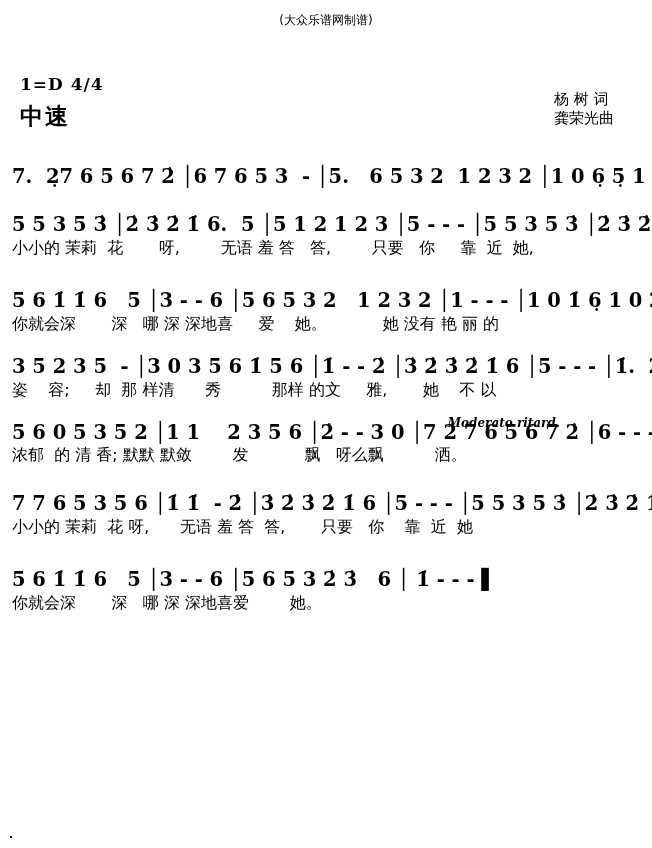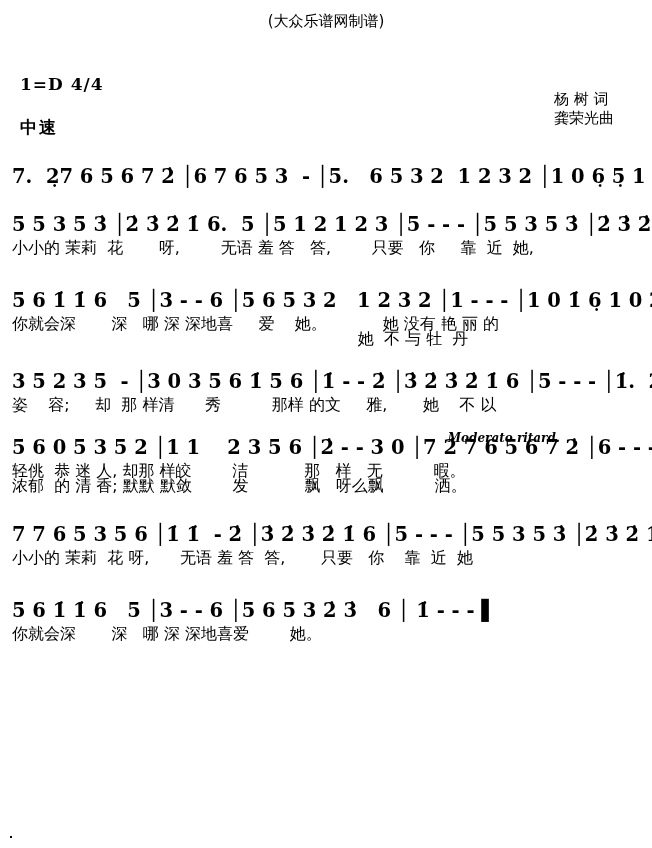--- a/index.html
+++ b/index.html
@@ -24,39 +24,39 @@
     text-align: center;
     font-family: "DejaVu Serif", serif;
     font-weight: bold;
     font-size: 29px;
     letter-spacing: 2px;
     margin-top: 22px;
   }
   .subtitle {
     text-align: center;
     font-family: "DejaVu Sans", sans-serif;
-    font-size: 15px;
+    font-size: 12px;
     margin-top: 12px;
   }
   .keyline {
     position: absolute;
     left: 20px;
     top: 62px;
     font-family: "DejaVu Serif", serif;
     font-weight: bold;
     font-size: 17px;
     letter-spacing: 1px;
   }
   .tempo {
     position: absolute;
     left: 20px;
-    top: 104px;
+    top: 89px;
     font-family: "DejaVu Serif", serif;
     font-weight: bold;
-    font-size: 17px;
+    font-size: 23px;
     letter-spacing: 2px;
   }
   .credits {
     position: absolute;
     right: 38px;
     top: 78px;
     font-size: 15px;
     line-height: 19px;
     text-align: left;
     font-family: "DejaVu Sans", sans-serif;
@@ -132,32 +132,30 @@
     </div>
 
     <div class="system" style="margin-top:18px;">
       <div class="notes">5 5 3 5 3̇ │2̇ 3̇ 2̇ 1̇ 6.  5 │5 1 2 1 2 3 │5 - - - │5 5 3 5 3̇ │2̇ 3̇ 2̇ 1̇ 6 -</div>
       <div class="lyrics">小小的 茉莉  花       呀,        无语 羞 答   答,        只要   你     靠  近  她,</div>
     </div>
 
     <div class="system" style="margin-top:30px;">
       <div class="notes">5 6 1̇ 1̇ 6   5 │3 - - 6 │5 6 5 3 2   1 2 3 2 │1 - - - │1 0 1̇ 6̣ 1 0 2 2 │</div>
       <div class="lyrics">你就会深       深   哪 深 深地喜     爱    她。           她 没有 艳 丽 的</div>
-      <div class="lyrics second">                                                                    她  不 与 牡  丹</div>
     </div>
 
     <div class="system" style="margin-top:20px;">
       <div class="notes">3 5 2 3 5  - │3 0 3 5 6 1̇ 5 6 │1̇ - - 2̇ │3̇ 2̇ 3̇ 2̇ 1̇ 6 │5 - - - │1̇.  2̇ 1̇ 6 │</div>
       <div class="lyrics">姿    容;     却  那 样清      秀          那样 的文     雅,       她    不 以</div>
     </div>
 
     <div class="system" style="margin-top:20px;">
       <div class="marking" style="right:92px; top:-2px;margin-left:48px;">Moderato  ritard.</div>
       <div class="notes">5 6 0 5 3 5 2 │1 1    2 3 5 6 │2̇ - - 3 0 │7 2̇ 7 6 5 6 7 2̇ │6 - - - ┊‖</div>
-      <div class="lyrics">轻佻  恭 迷 人, 却那 样皎        洁           那   样   无          暇。</div>
       <div class="lyrics second">浓郁  的 清 香; 默默 默敛        发           飘   呀么飘          洒。</div>
     </div>
 
     <div class="system" style="margin-top:26px;">
       <div class="notes">7 7 6 5 3 5 6 │1̇ 1̇  - 2̇ │3̇ 2̇ 3̇ 2̇ 1̇ 6 │5 - - - │5 5 3 5 3̇ │2̇ 3̇ 2̇ 1̇ 6 -</div>
       <div class="lyrics">小小的 茉莉  花 呀,      无语 羞 答  答,       只要   你    靠  近  她</div>
     </div>
 
     <div class="system" style="margin-top:30px;">
       <div class="notes">5 6 1̇ 1̇ 6   5 │3 - - 6 │5 6 5 3 2̇ 3̇   6 │ 1̇ - - - ▌</div>

